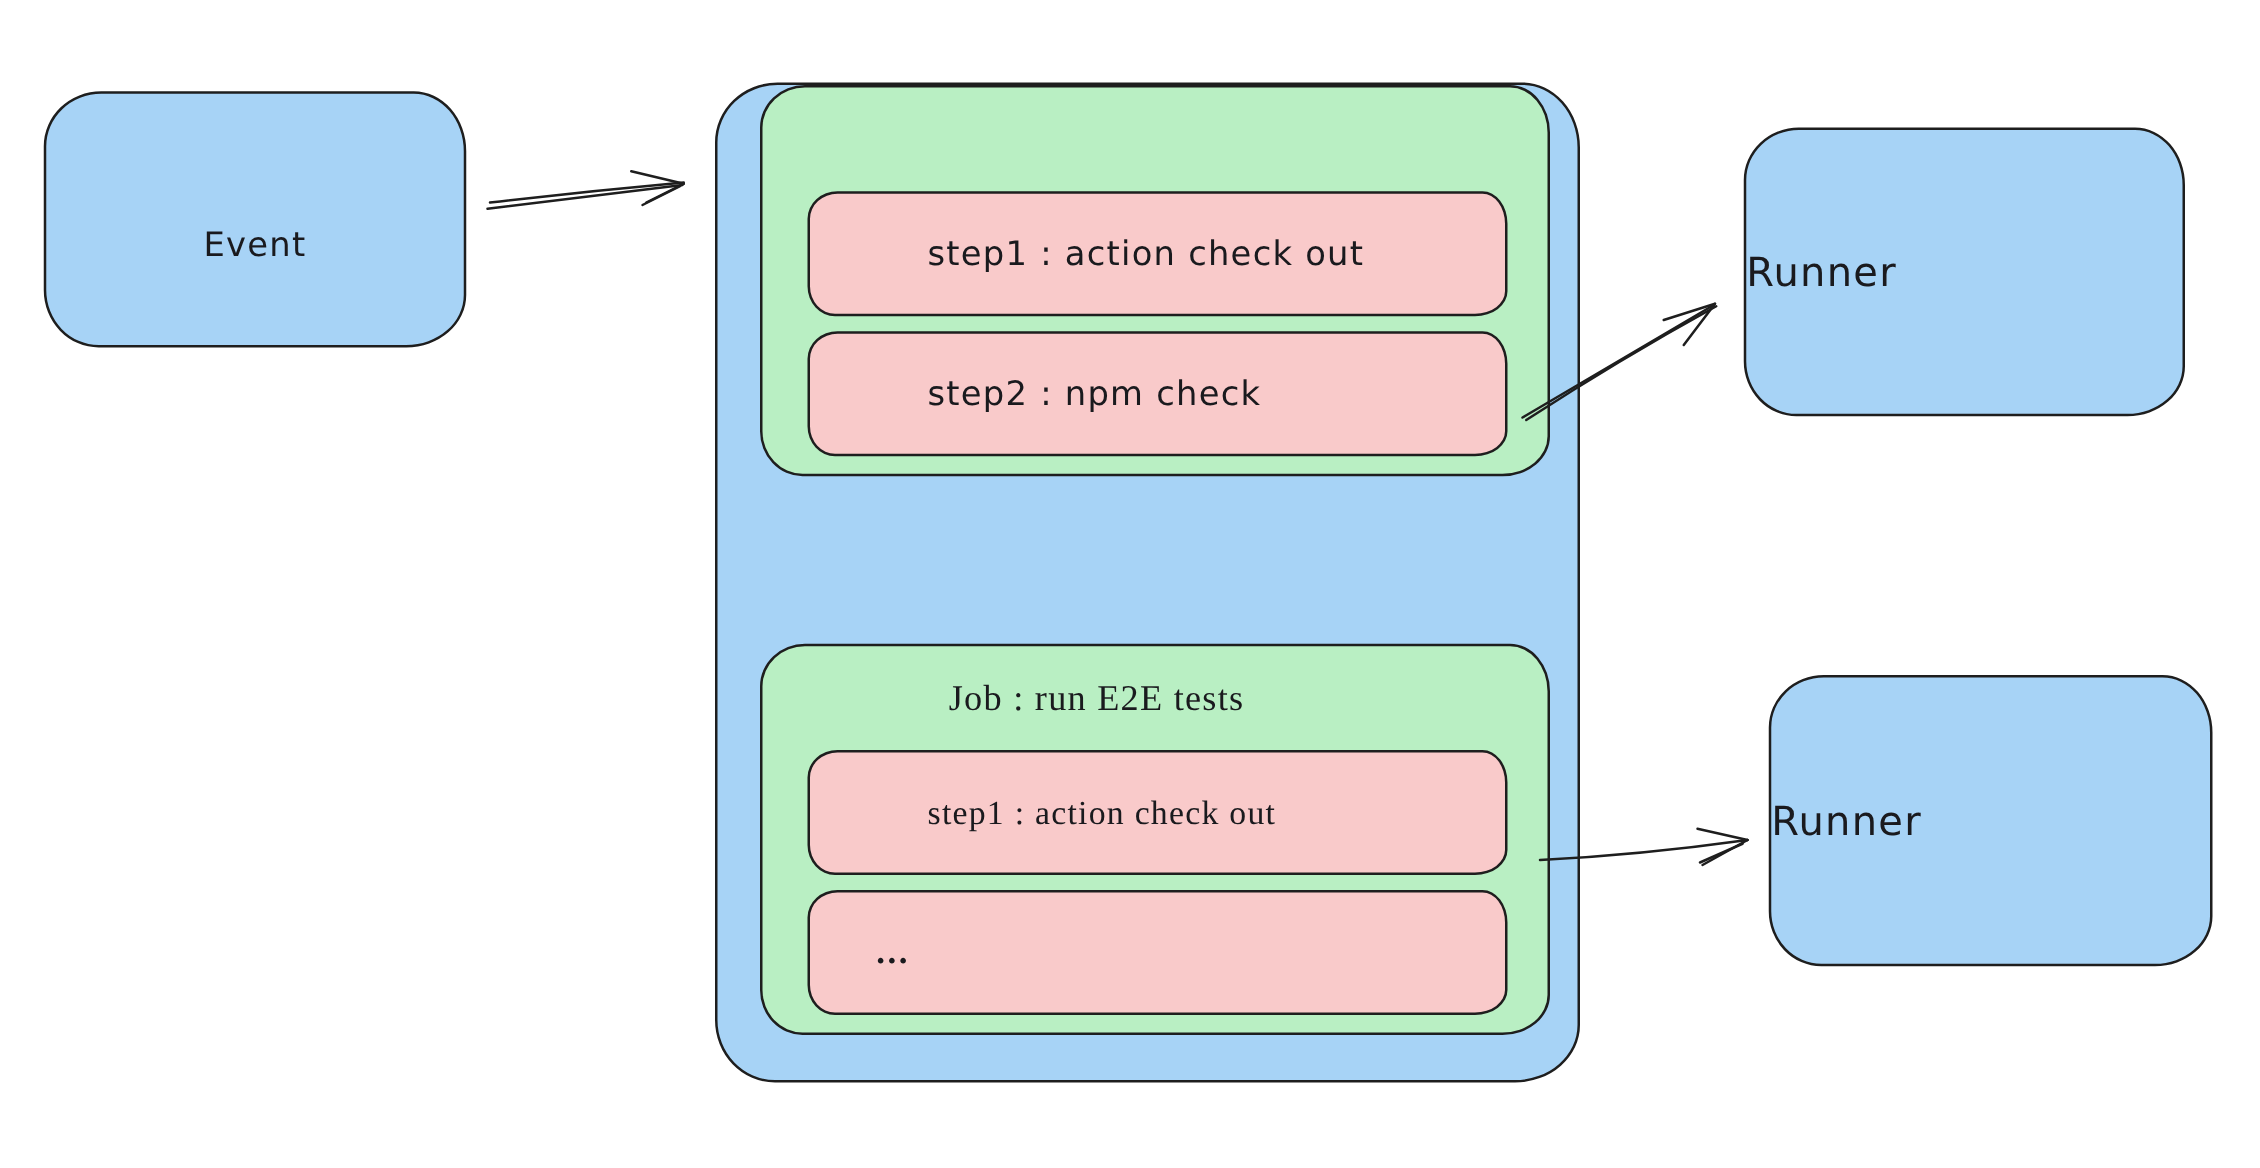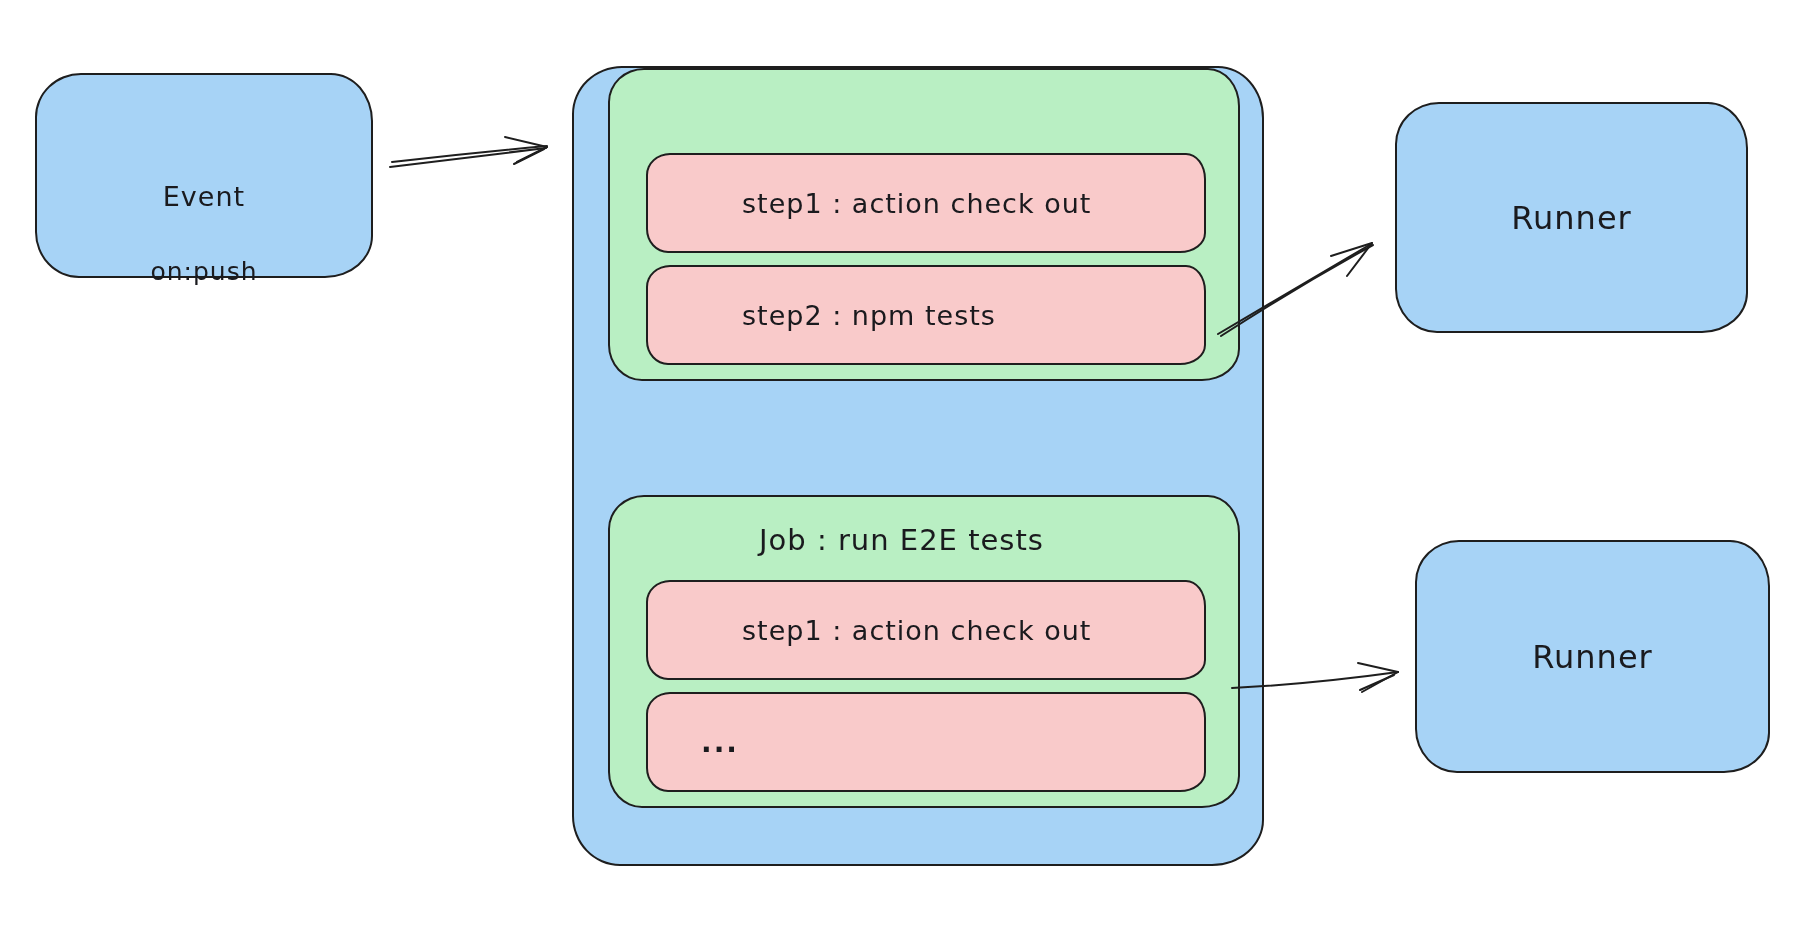--- a/index.html
+++ b/index.html
@@ -31,65 +31,64 @@
   
   .workflow{left:572px;top:66px;width:692px;height:800px;
     border-radius:50px 46px 52px 48px / 48px 52px 46px 50px;}
   .wf-title{position:absolute;left:0;top:22px;width:100%;text-align:center;
     font-size:34px;letter-spacing:1px;}
 
   
   .job{position:absolute;left:34px;width:632px;height:313px;
     border:2.5px solid #1e1e1e;box-sizing:border-box;
     border-radius:36px 32px 38px 34px / 34px 38px 32px 36px;}
-  .job2{top:427px;}
+  .job2{top:447px;font-family:Liberation Serif, serif;}
   .job-title{position:absolute;left:149px;top:26px;font-size:29px;letter-spacing:1px;}
 
   
   .step{position:absolute;left:36px;width:560px;height:100px;
     border:2.5px solid #1e1e1e;box-sizing:border-box;
     border-radius:24px 20px 26px 22px / 22px 26px 20px 24px;
     display:flex;align-items:center;
     font-size:27px;letter-spacing:1px;}
   .step-a{top:83px;}
   .step-b{top:195px;}
   .step .step-label{padding-left:94px;}
   .step .dots-label{padding-left:53px;font-size:28px;font-weight:bold;letter-spacing:2px;}
 
   
-  .runner{display:flex;align-items:center;justify-content:center;
+  .runner{display:flex;align-items:center;justify-content:flex-start;
     font-size:32px;letter-spacing:1px;
     border-radius:44px 40px 46px 42px / 42px 46px 40px 44px;}
   .runner1{left:1395px;top:102px;width:353px;height:231px;}
   .runner2{left:1415px;top:540px;width:355px;height:233px;}
 
   
   .arrows{position:absolute;left:0;top:0;width:1808px;height:934px;
     pointer-events:none;}
   .arrows path{fill:none;stroke:#1e1e1e;stroke-width:2;stroke-linecap:round;}
 </style>
 </head>
 <body>
 
 <div class="canvas">
 
   <div class="box blue event">
     <div class="line1">Event</div>
-    <div class="line2">on:push</div>
   </div>
 
   <div class="box blue workflow">
     <div class="wf-title">WorkFlow</div>
 
     <div class="job green">
       <div class="step pink step-a">
         <span class="step-label">step1 : action check out</span>
       </div>
       <div class="step pink step-b">
-        <span class="step-label">step2 : npm tests</span>
+        <span class="step-label">step2 : npm check</span>
       </div>
     </div>
 
     <div class="job green job2">
       <div class="job-title">Job : run E2E tests</div>
       <div class="step pink step-a">
         <span class="step-label">step1 : action check out</span>
       </div>
       <div class="step pink step-b">
         <span class="dots-label">...</span>

